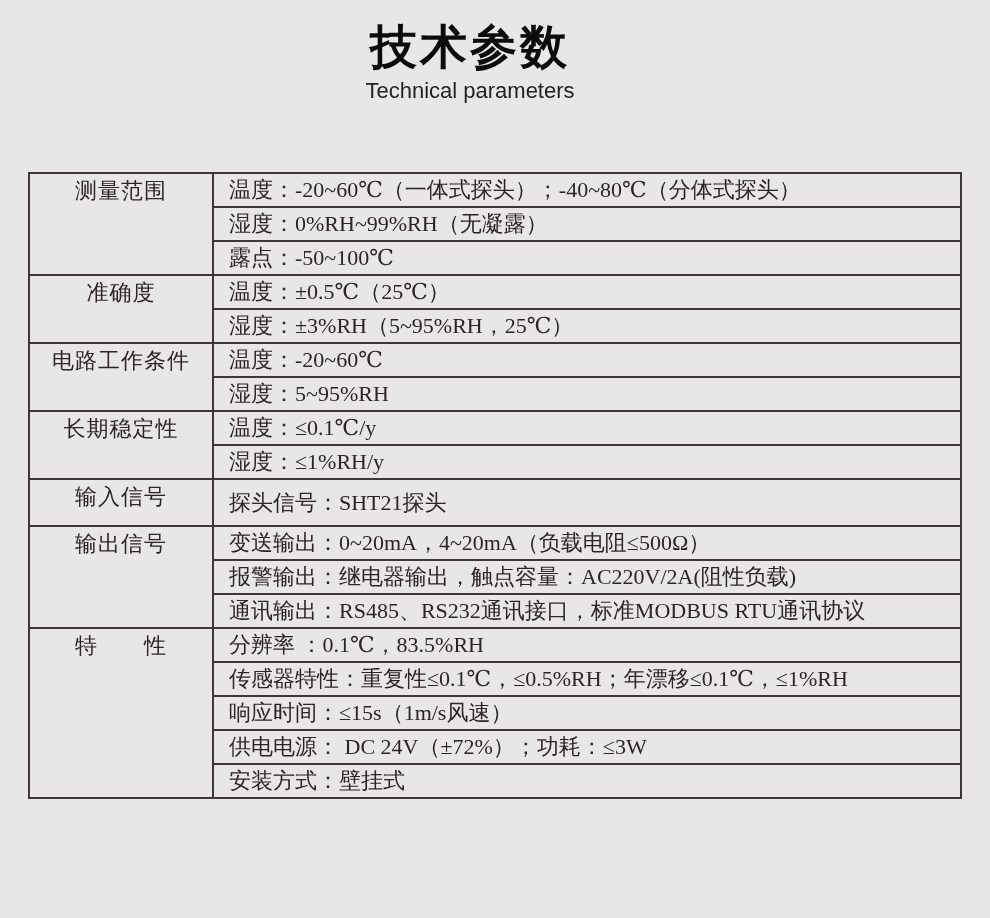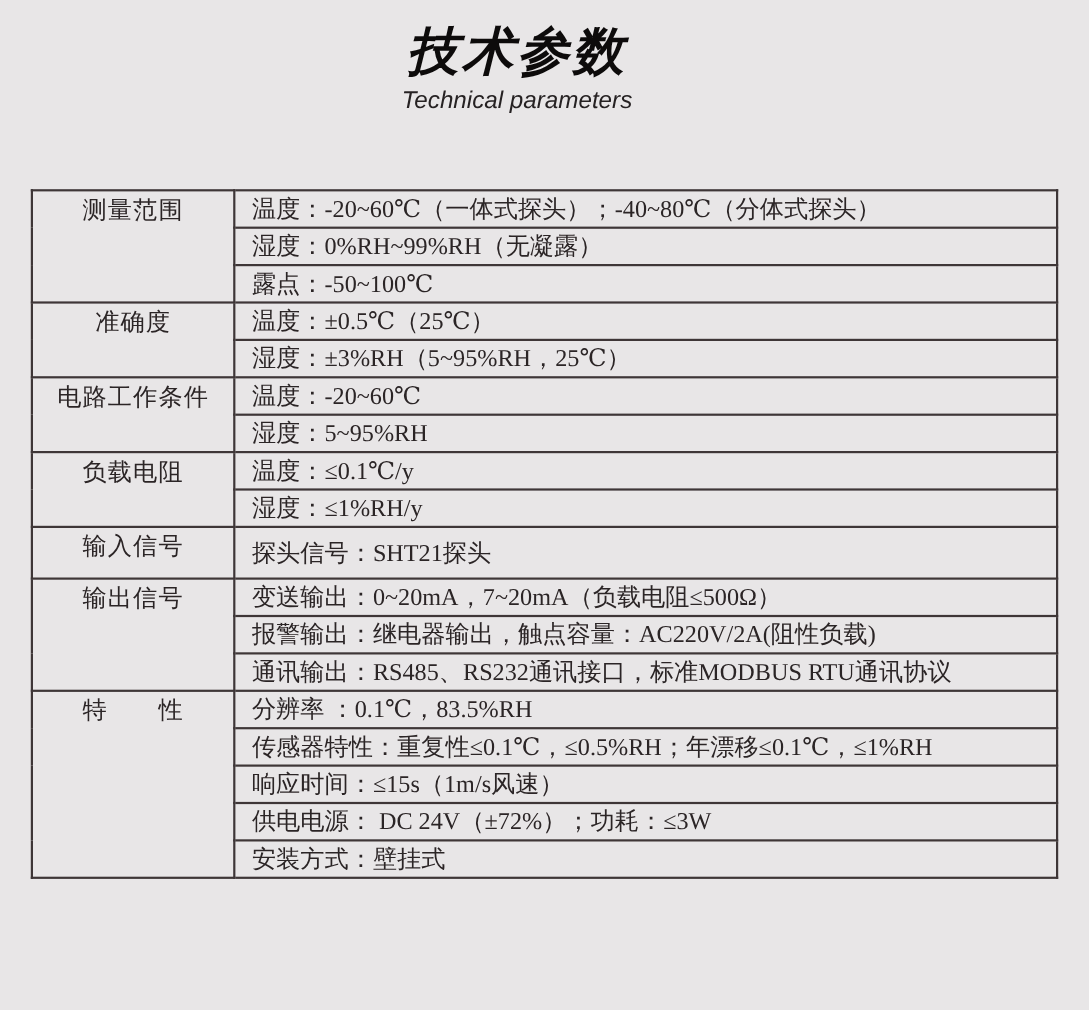--- a/index.html
+++ b/index.html
@@ -12,21 +12,20 @@
     background: #e8e6e7;
     font-family: "Liberation Serif", "DejaVu Serif", serif;
     color: #2b2526;
     position: relative;
     overflow: hidden;
   }
   .header {
     width: 940px;
     text-align: center;
     padding-top: 20px;
-    font-style: italic;
   }
   .title {
     font-family: "Liberation Sans", "DejaVu Sans", sans-serif;
     font-weight: 700;
     font-size: 47px;
     line-height: 54px;
     color: #0d0b0b;
     letter-spacing: 3px;
   }
   .subtitle {
@@ -98,35 +97,35 @@
 
   <tr>
     <td class="label-cell" rowspan="2">电路工作条件</td>
     <td class="value-cell">温度：-20~60℃</td>
   </tr>
   <tr>
     <td class="value-cell">湿度：5~95%RH</td>
   </tr>
 
   <tr>
-    <td class="label-cell" rowspan="2">负载电阻</td>
+    <td class="label-cell" rowspan="2">长期稳定性</td>
     <td class="value-cell">温度：≤0.1℃/y</td>
   </tr>
   <tr>
     <td class="value-cell">湿度：≤1%RH/y</td>
   </tr>
 
   <tr>
     <td class="label-cell">输入信号</td>
     <td class="value-cell">探头信号：SHT21探头</td>
   </tr>
 
   <tr>
     <td class="label-cell" rowspan="3">输出信号</td>
-    <td class="value-cell">变送输出：0~20mA，7~20mA（负载电阻≤500Ω）</td>
+    <td class="value-cell">变送输出：0~20mA，4~20mA（负载电阻≤500Ω）</td>
   </tr>
   <tr>
     <td class="value-cell">报警输出：继电器输出，触点容量：AC220V/2A(阻性负载)</td>
   </tr>
   <tr>
     <td class="value-cell">通讯输出：RS485、RS232通讯接口，标准MODBUS RTU通讯协议</td>
   </tr>
 
   <tr>
     <td class="label-cell" rowspan="5">特　　性</td>

